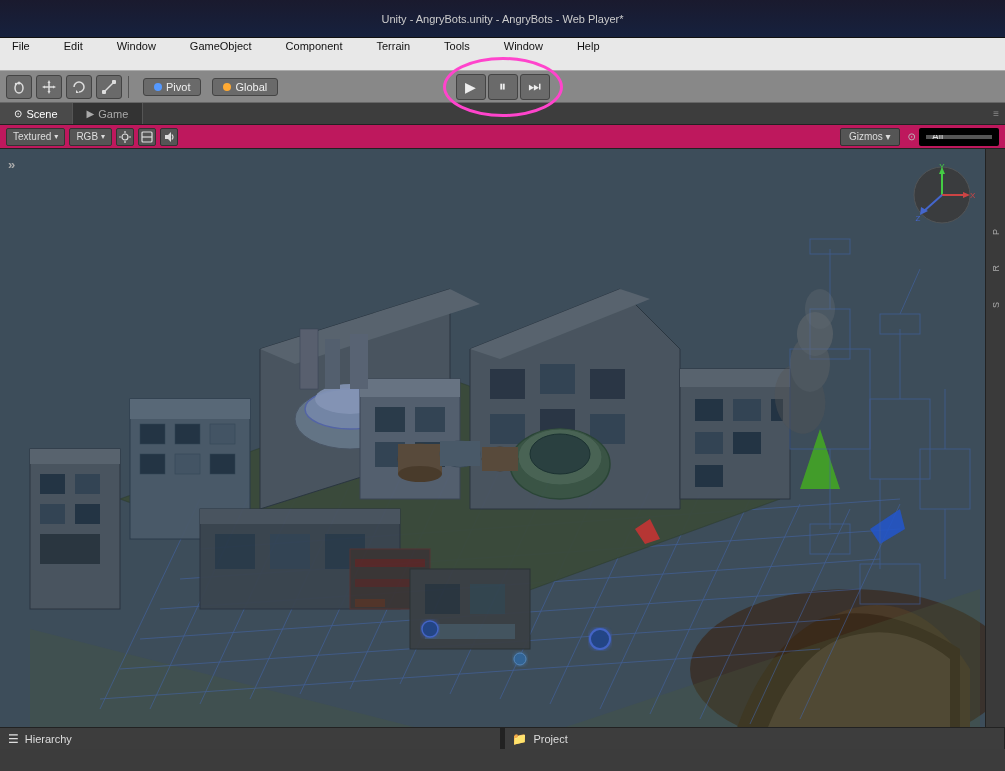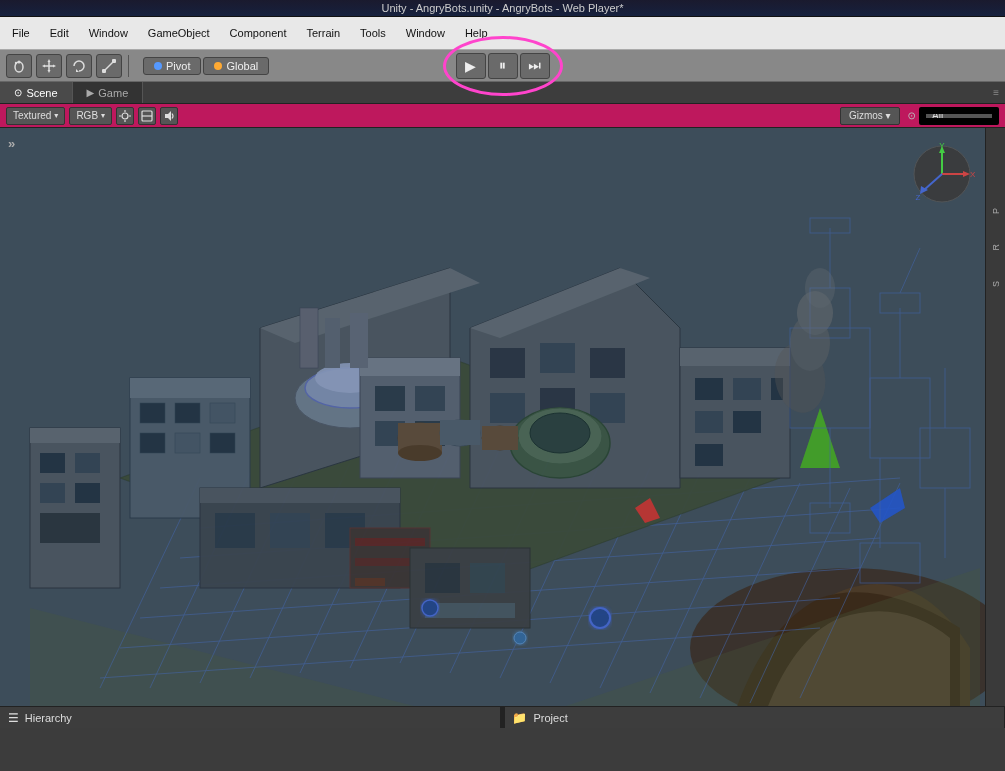--- a/index.html
+++ b/index.html
@@ -10,43 +10,43 @@
       font-family: 'Segoe UI', Arial, sans-serif;
       font-size: 11px;
       color: #ddd;
       overflow: hidden;
       user-select: none;
     }
 
     
     #title-bar {
       width: 100%;
-      height: 17px;
+      height: 38px;
       background: linear-gradient(to bottom, #1a1a2e, #16213e);
       display: flex;
       align-items: center;
       padding: 0 8px;
       color: #ccc;
       font-size: 11px;
       border-bottom: 1px solid #111;
     }
     #title-bar span {
       flex: 1;
       text-align: center;
     }
 
     
     #menu-bar {
       width: 100%;
       height: 22px;
       background: #e8e8e8;
       display: flex;
-      align-items: center;
+      align-items: flex-end;
       padding: 16px 4px;
-      gap: 4px;
+      gap: 18px;
       border-bottom: 1px solid #aaa;
     }
     .menu-item {
       padding: 2px 8px;
       color: #111;
       font-size: 11px;
       cursor: pointer;
       border-radius: 2px;
     }
 
@@ -80,21 +80,21 @@
     .tool-divider {
       width: 1px;
       height: 22px;
       background: #555;
       margin: 0 2px;
     }
 
     .pivot-global-group {
       display: flex;
       align-items: center;
-      gap: 2px;
+      gap: 11px;
       margin-left: 8px;
     }
 
     .pill-btn {
       padding: 2px 10px;
       background: #6a6a6a;
       border: 1px solid #444;
       border-radius: 3px;
       color: #eee;
       font-size: 11px;

